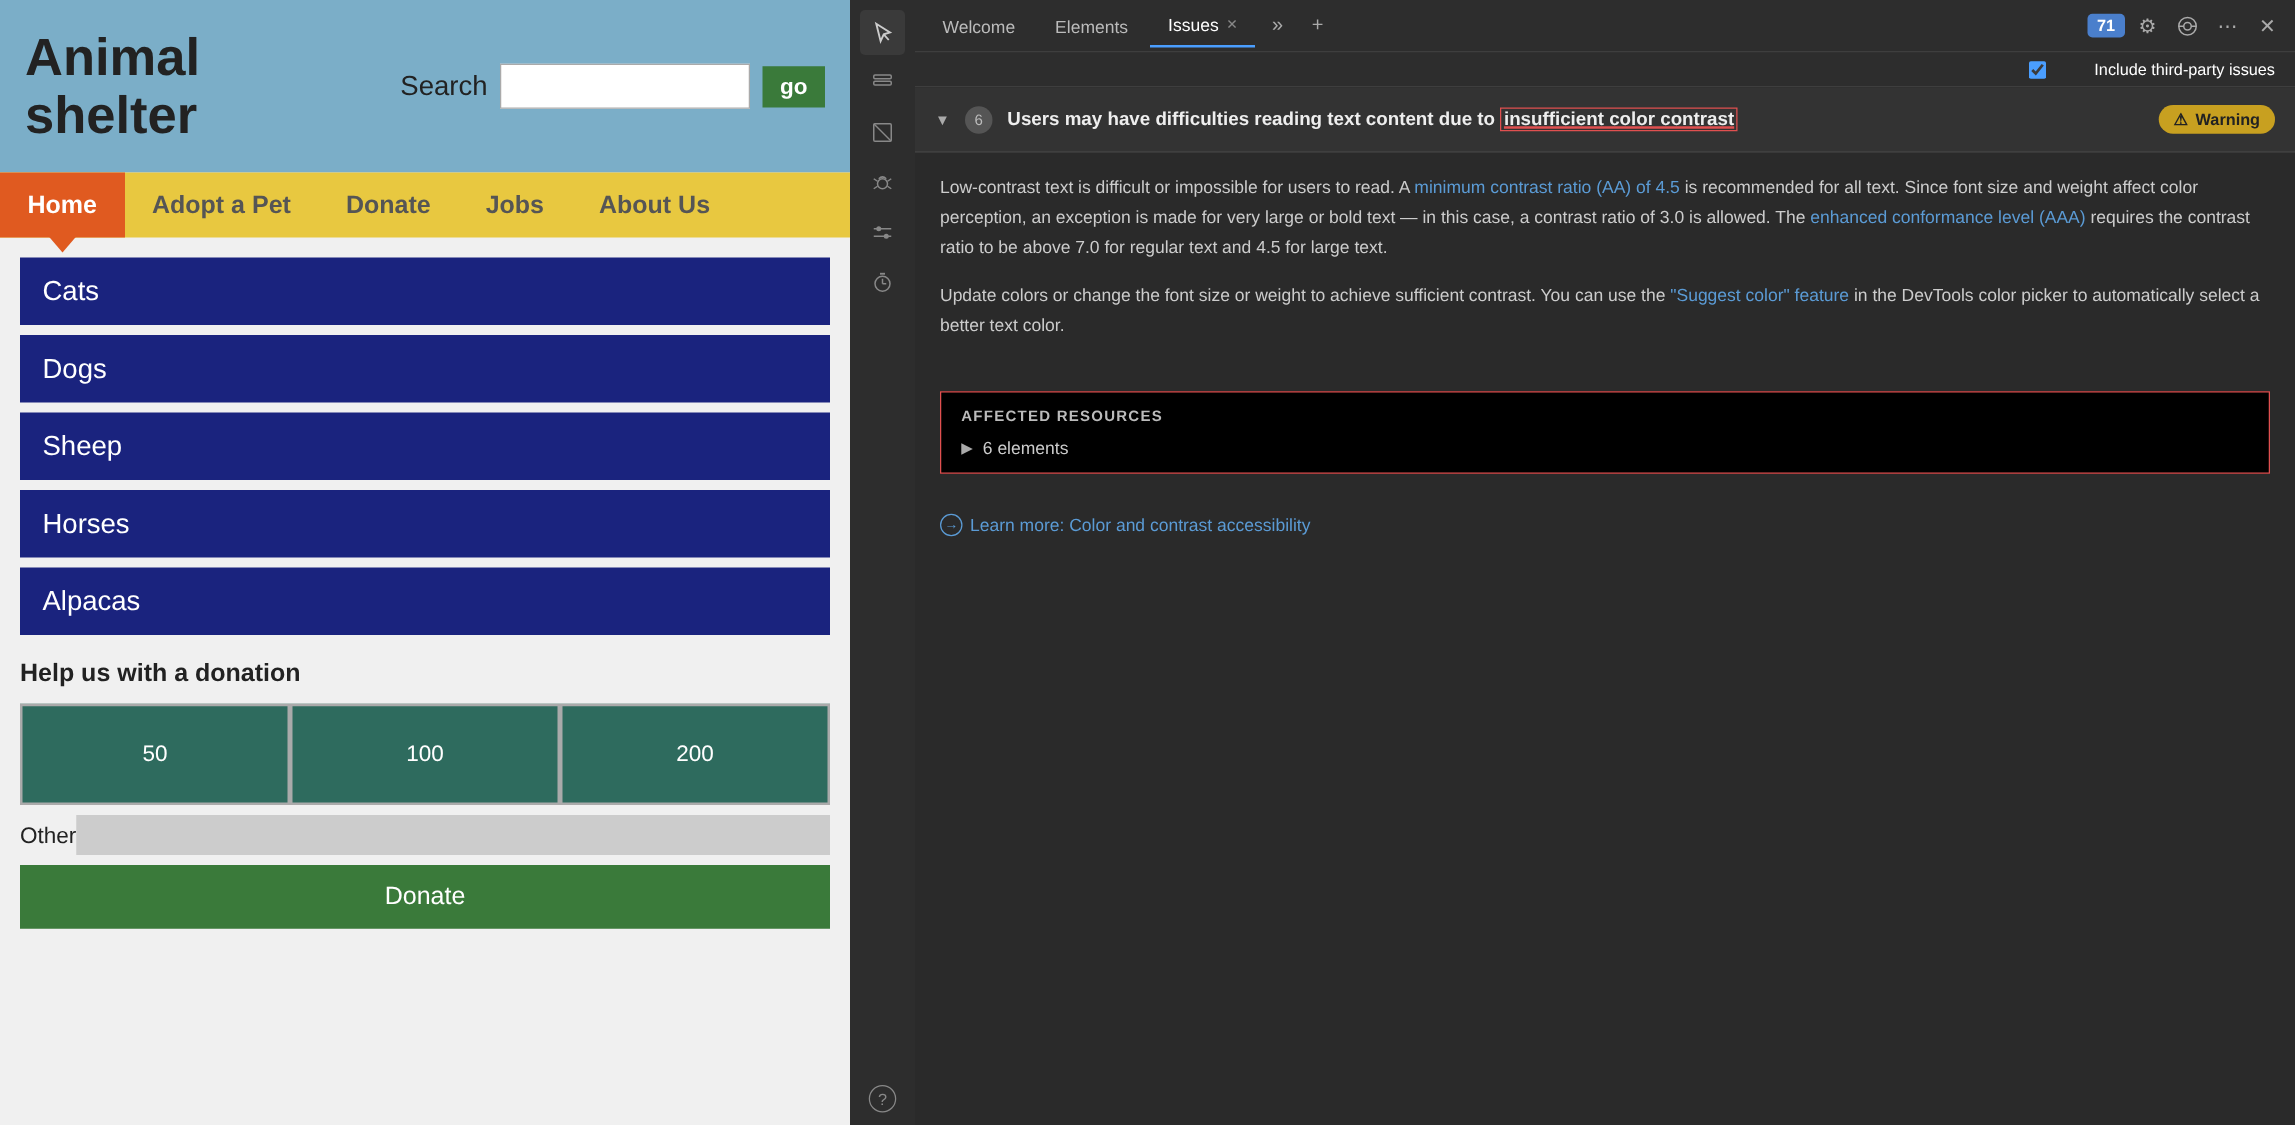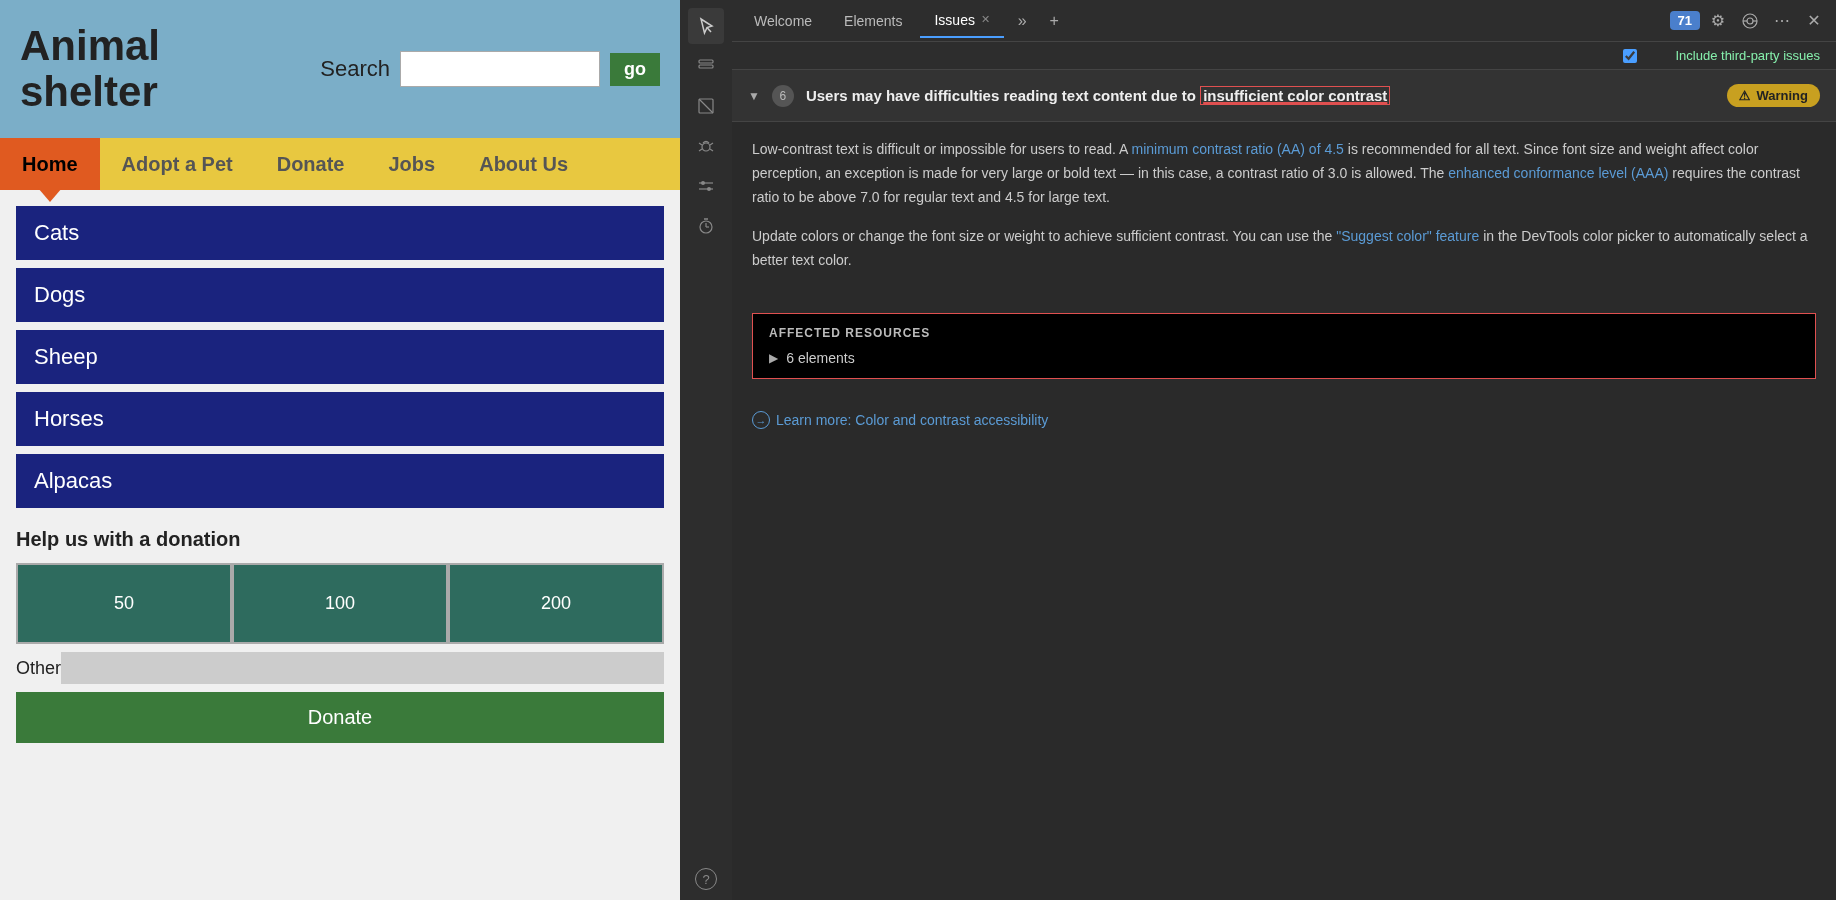--- a/index.html
+++ b/index.html
@@ -70,21 +70,21 @@
       align-items: stretch;
       height: 52px;
     }
 
     .nav-item {
       padding: 0 22px;
       display: flex;
       align-items: center;
       font-size: 20px;
       font-weight: bold;
-      color: #000000;
+      color: #ffffff;
       cursor: pointer;
       position: relative;
     }
 
     .nav-item.active {
       background: #e05a20;
     }
 
     .nav-item.active::after {
       content: '';
@@ -290,21 +290,21 @@
       border-bottom: 1px solid #444;
     }
 
     #include-checkbox {
       width: 14px;
       height: 14px;
       accent-color: #4a9eff;
     }
 
     #include-label {
-      color: #86efac;
+      color: #ffffff;
       font-size: 13px;
       margin-left: 30px;
     }
 
     #issues-content {
       flex: 1;
       overflow-y: auto;
       background: #2a2a2a;
       padding: 0;
     }

